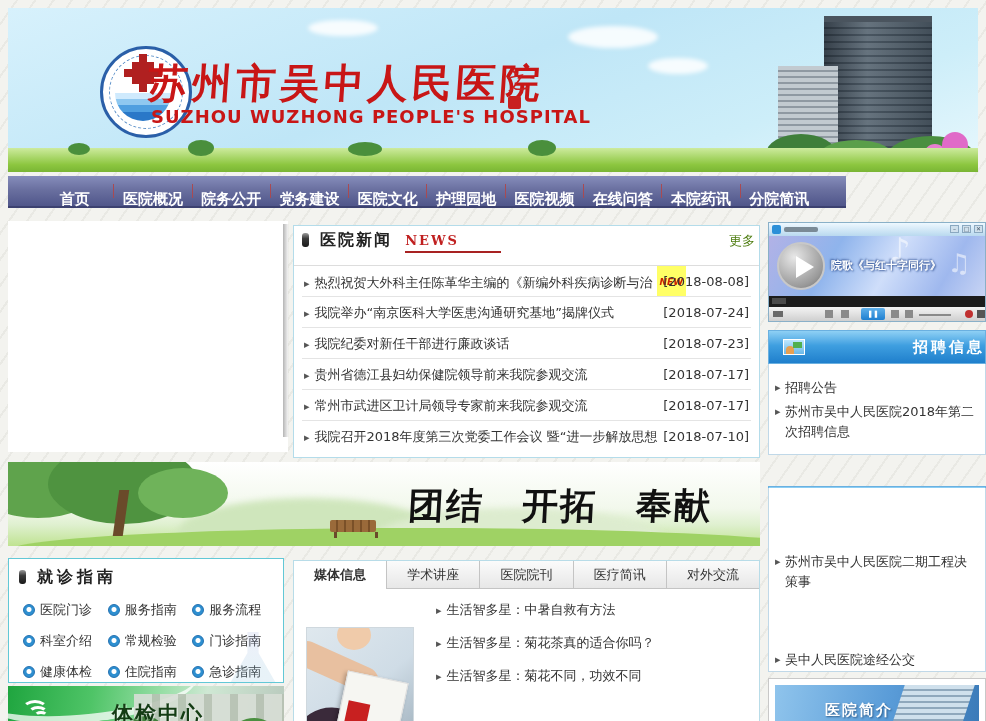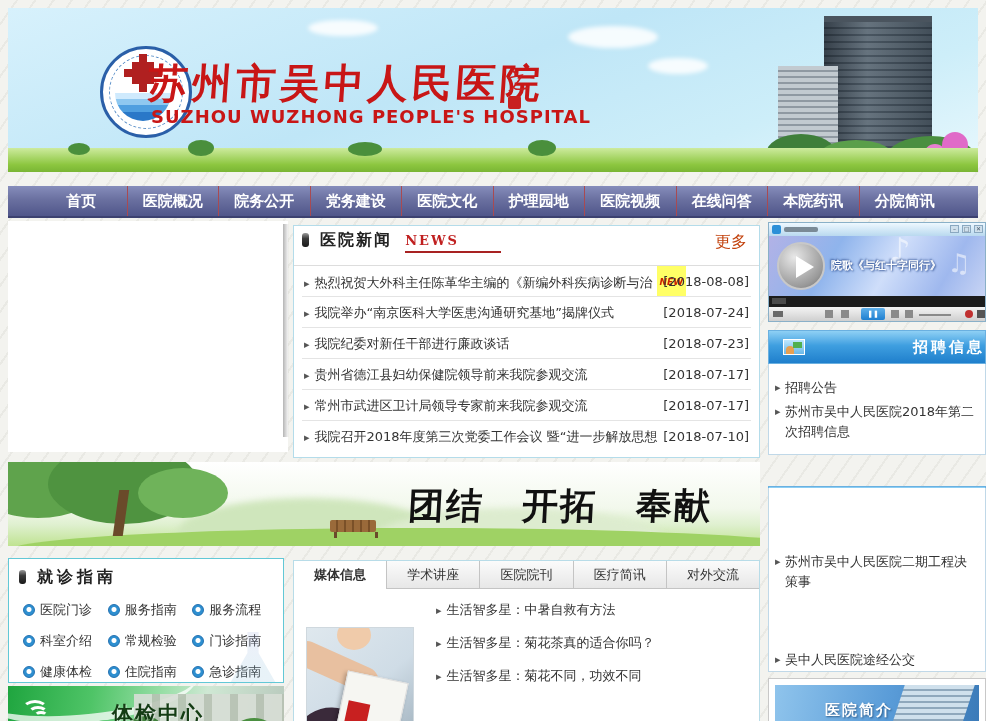--- a/index.html
+++ b/index.html
@@ -35,40 +35,40 @@
   #building-wrap { right:0; top:0; width:212px; height:164px; overflow:hidden; }
   #tower { position:absolute; left:58px; top:8px; width:108px; height:140px;
     background:repeating-linear-gradient(#99a3ab 0 5px,#6e7a84 5px 7px),linear-gradient(90deg,#5a646e,#aab4bc 40%,#6e7a84);
     background-blend-mode:multiply; border-top:6px solid #4a545e; }
   #annex { position:absolute; left:12px; top:58px; width:60px; height:90px;
     background:repeating-linear-gradient(#c2cad0 0 4px,#8f99a2 4px 6px); }
   .bush { position:absolute; border-radius:50%; }
   .flower { position:absolute; border-radius:50% 50% 50% 0; background:#e87fd0; }
 
   
-  #nav { left:8px; top:186px; width:970px; height:32px; display:flex; padding:0 28px;
+  #nav { left:8px; top:176px; width:838px; height:32px; display:flex; padding:8px 28px;
     background:linear-gradient(#868dbb,#6a70a0 45%,#50568a); border-bottom:2px solid #3c4170; }
   .nav-item { flex:1; text-align:center; line-height:30px; color:#fff; font-weight:bold;
     font-size:15px; cursor:pointer; }
   .nav-item + .nav-item { border-left:1px solid #a84a52; }
 
   
   #slideshow { left:8px; top:221px; width:280px; height:231px; background:#fff; }
   #slideshow .edge-shadow { position:absolute; right:-1px; top:3px; width:6px; height:92%;
     background:linear-gradient(90deg,rgba(120,120,120,.55),rgba(120,120,120,0)); }
 
   
   #news { left:293px; top:225px; width:467px; height:233px; background:#fff; border:1px solid #b4dcea; }
   #news-header { position:relative; height:40px; border-bottom:1px solid #ddd; padding:4px 10px 0 8px; }
   .bullet-icon { display:inline-block; width:7px; height:14px; border-radius:3px; vertical-align:-2px;
     background:linear-gradient(#9a9a9a,#3a3a3a 40%,#1a1a1a); margin-right:6px; }
   #news-title { font-size:16px; font-weight:bold; color:#222; letter-spacing:2px; }
   #news-en { font-size:13px; font-weight:bold; color:#c02020; letter-spacing:2px; margin-left:8px;
     border-bottom:2px solid #a82222; padding:0 42px 3px 0; font-family:"DejaVu Serif",serif; }
-  #news-more { position:absolute; right:12px; top:6px; font-size:16px; color:#c2410c; cursor:pointer; }
+  #news-more { position:absolute; right:4px; top:6px; font-size:13px; color:#4d7c0f; cursor:pointer; }
   .news-row { position:relative; height:31px; line-height:31px; margin:0 8px; border-bottom:1px solid #e4e4e4;
     font-size:13px; color:#333; white-space:nowrap; overflow:hidden; }
   .news-row:last-child { border-bottom:none; }
   .arrow:before { content:"▸"; color:#555; font-size:11px; margin:0 5px 0 2px; }
   .news-date { position:absolute; right:2px; top:0; color:#333; }
   .new-badge { display:inline-block; background:#ffff66; color:#cc2200; font-size:9px; font-weight:bold;
     font-style:italic; padding:1px 3px; margin-left:4px; vertical-align:2px; }
 
   
   #player { left:768px; top:222px; width:218px; height:100px; border:1px solid #8ab0c8; background:#ddd; }

